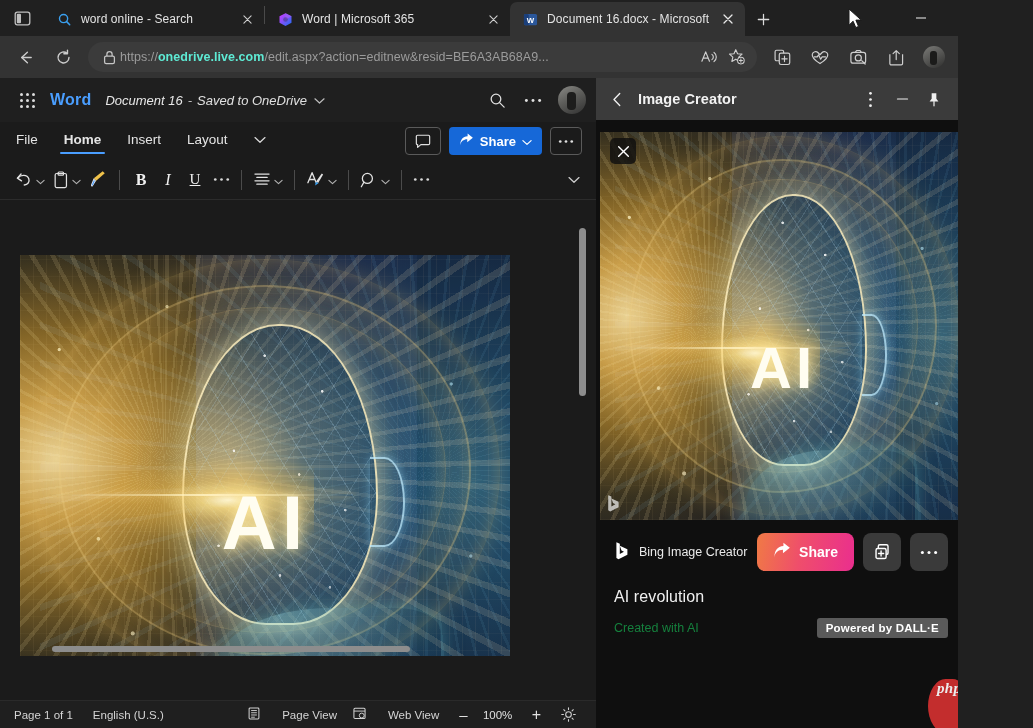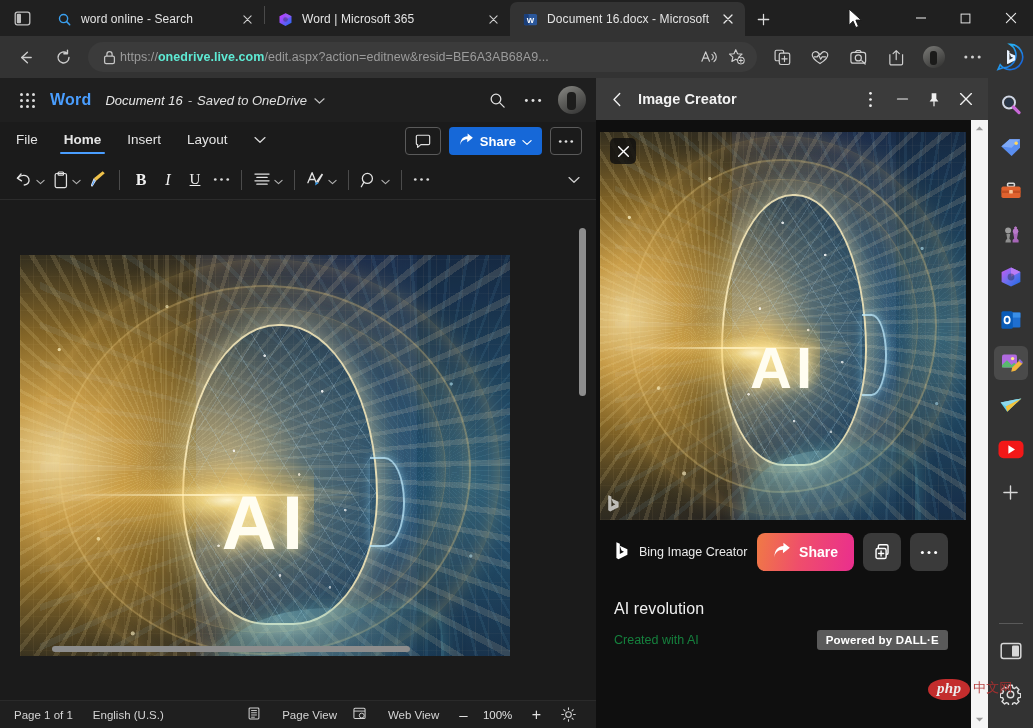--- a/index.html
+++ b/index.html
@@ -3,21 +3,21 @@
 <meta charset="utf-8">
 <style>
   * { box-sizing: border-box; margin: 0; padding: 0; }
   html, body {
     width: 1033px; height: 728px;
     overflow: hidden;
     background: #202020;
     font-family: "Liberation Sans", sans-serif;
     -webkit-font-smoothing: antialiased;
   }
-  #app { position: relative; width: 1033px; height: 728px; overflow: hidden; padding-left: 8px; }
+  #app { position: relative; width: 958px; height: 728px; overflow: hidden; padding-left: 8px; }
 
   
   .tabstrip {
     position: absolute; left: 0; top: 0; width: 1033px; height: 36px;
     background: #202020; display: flex; align-items: flex-end;
   }
   .tab-left-btn {
     width: 44px; height: 36px; display: flex; align-items: center; justify-content: center;
   }
   .tab-left-btn svg { opacity: .85; }
@@ -154,21 +154,21 @@
   .ic-meta { position: absolute; left: 0; top: 412px; width: 370px; padding: 0 18px; }
   .ic-row { display: flex; align-items: center; height: 40px; }
   .ic-brand { display: flex; align-items: center; gap: 9px; color: #e9e9e9; font-size: 12.5px; }
   .ic-actions { margin-left: auto; display: flex; align-items: center; gap: 9px; }
   .ic-share {
     height: 38px; padding: 0 16px; border-radius: 8px; color: #fff; font-size: 14px; font-weight: 600;
     background: linear-gradient(100deg, #f07a45 0%, #ef4e6b 45%, #ea2e8e 100%);
     display: flex; align-items: center; gap: 8px;
   }
   .ic-sqbtn { width: 38px; height: 38px; border-radius: 8px; background: #3a3a3a; display: flex; align-items: center; justify-content: center;}
-  .ic-prompt { color: #f0f0f0; font-size: 16px; margin-top: 28px; letter-spacing: .1px;}
+  .ic-prompt { color: #f0f0f0; font-size: 16px; margin-top: 16px; letter-spacing: .1px;}
   .ic-sub { display: flex; align-items: center; margin-top: 12px; }
   .ic-subtext { color: #15803d; font-size: 12.5px; }
   .ic-badge {
     margin-left: auto; background: #5a5a5a; color: #fff; font-size: 11.5px; font-weight: 700;
     padding: 4px 9px; border-radius: 3px; letter-spacing: .2px;
   }
   .sp-scroll { position: absolute; right: 0; top: 0; width: 17px; bottom: 0; background: #f5f5f5; }
   .sp-scroll .arr { height: 17px; display: flex; align-items: center; justify-content: center; }
   .sp-scroll .thumb { position: absolute; left: 2px; top: 17px; width: 13px; height: 440px; background: #f5f5f5; }
 

